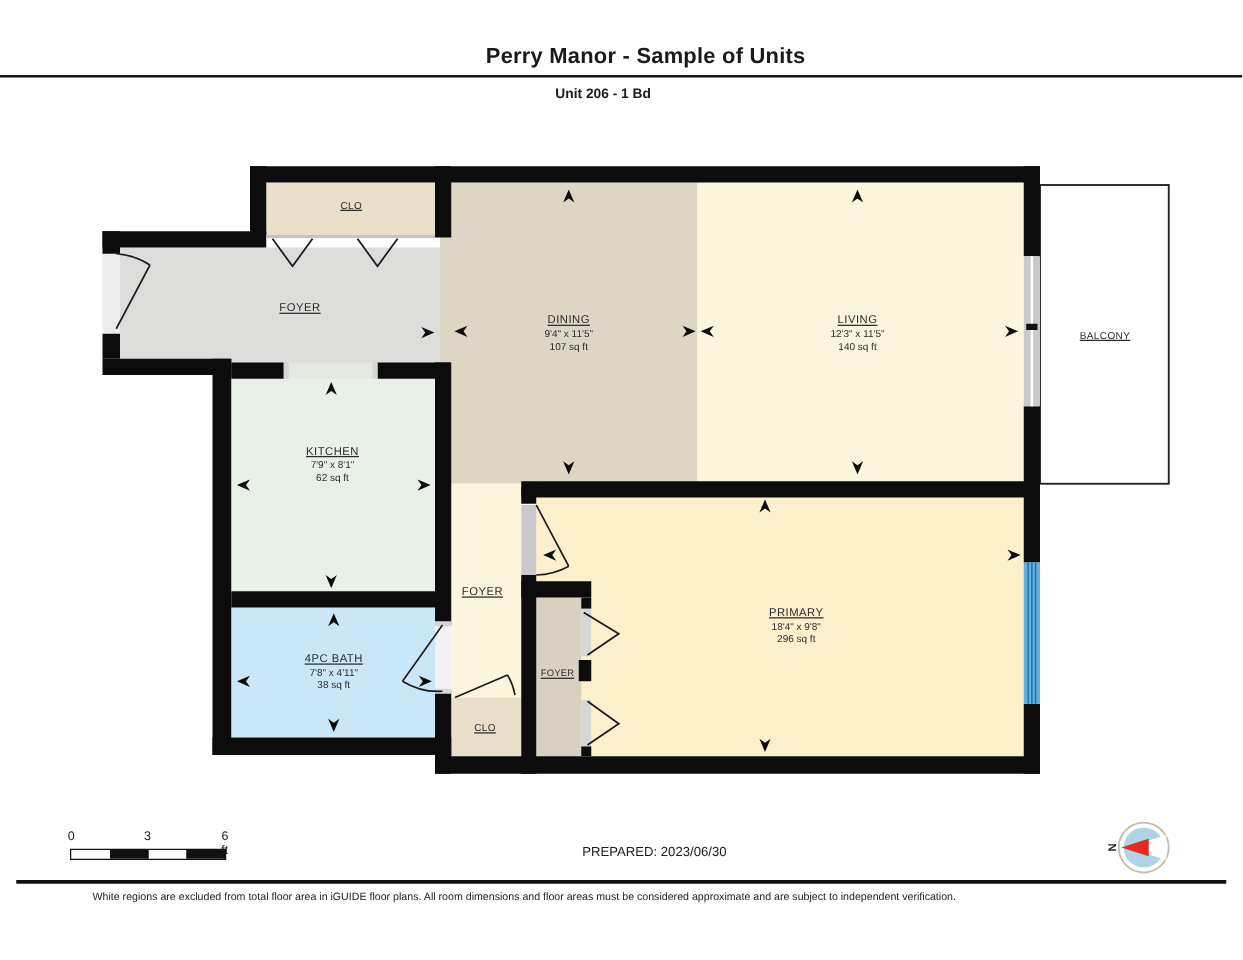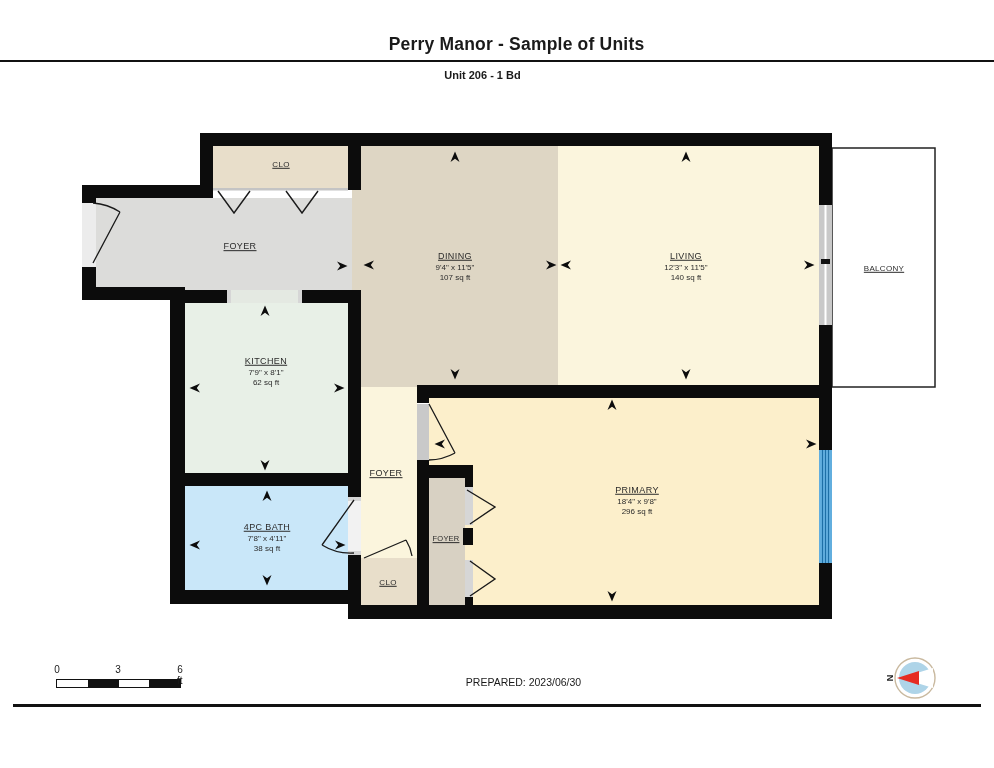--- a/index.html
+++ b/index.html
@@ -208,14 +208,15 @@
     <span class="tick t1">3</span>
     <span class="tick t2">6</span>
     <div class="bar">
       <i class="seg s1"></i>
       <i class="seg s2"></i>
     </div>
     <span class="unit">ft</span>
   </div>
   <div class="abs prepared">PREPARED: 2023/06/30</div>
   <div class="abs footer-rule"></div>
+  <div class="abs disclaimer">White regions are excluded from total floor area in iGUIDE floor plans. All room dimensions and floor areas must be considered approximate and are subject to independent verification.</div>
 
 </div>
 
 </body></html>

